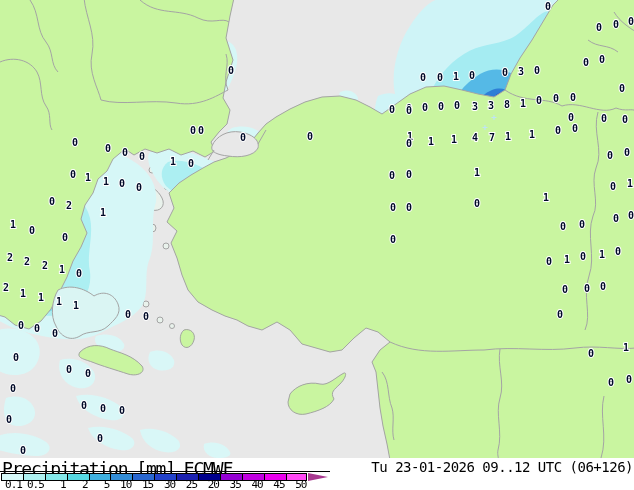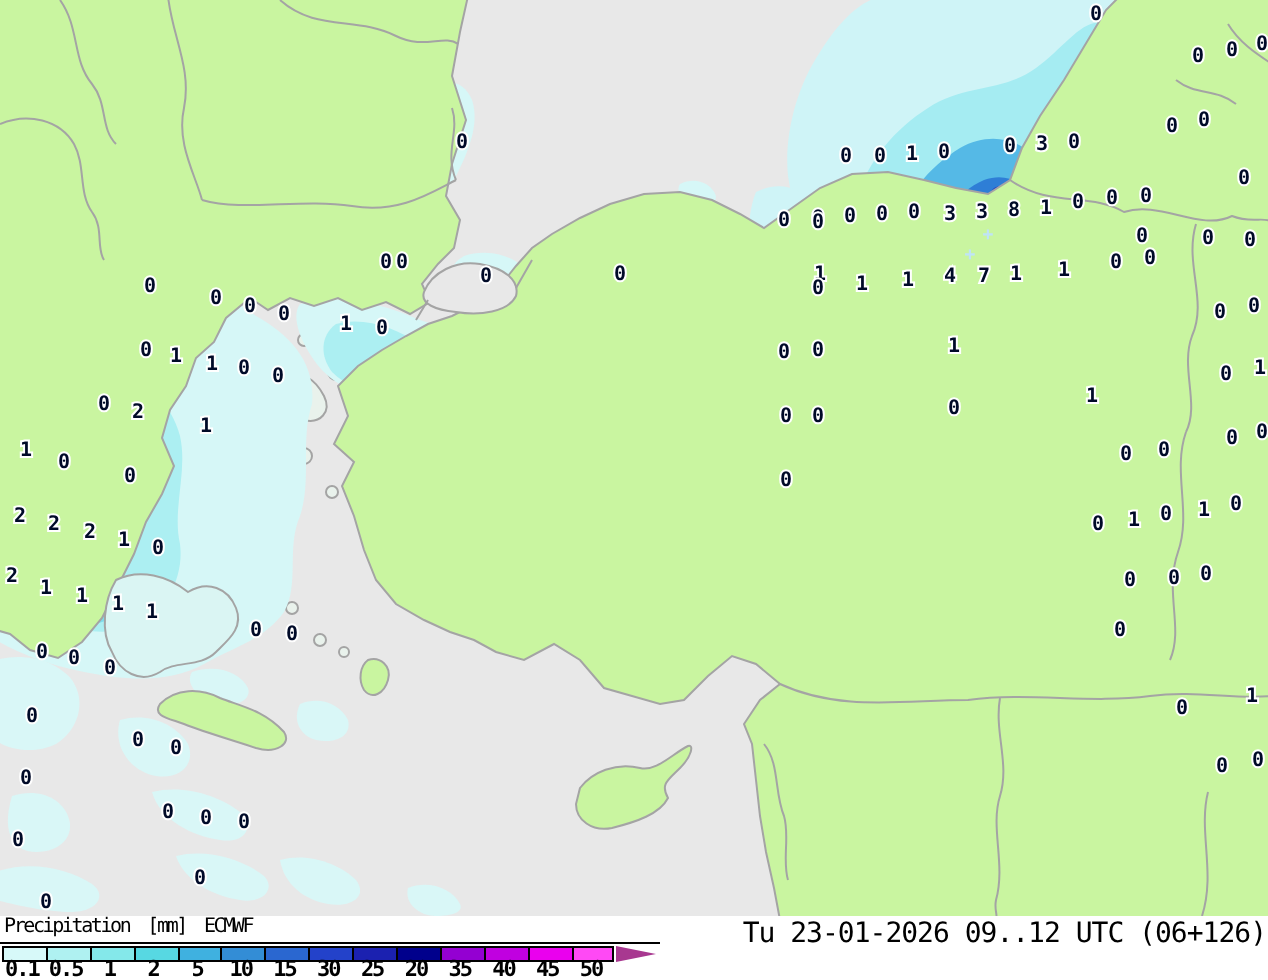--- a/index.html
+++ b/index.html
@@ -16,34 +16,34 @@
     fill:#000a28;stroke:#ffffff;stroke-width:2px;paint-order:stroke;text-anchor:middle;
   }
   #plus-layer text{
     font-family:"DejaVu Sans Mono",monospace;font-size:9px;font-weight:bold;
     fill:#bfe4f6;text-anchor:middle;
   }
   
   .legend{position:absolute;left:0;top:458px;width:634px;height:32px;background:#ffffff;}
   .legend-title-row{
     position:absolute;left:2px;top:0;height:13px;display:flex;gap:9px;
-    font-size:10px;letter-spacing:-1.2px;color:#000;white-space:nowrap;
+    font-size:18px;letter-spacing:-1.2px;color:#000;white-space:nowrap;
   }
   .legend-rule{position:absolute;left:0;top:13px;width:330px;height:0;border-top:1px solid #000;}
   .colorbar{position:absolute;left:1px;top:15px;height:8px;display:flex;}
   .colorbar .seg{width:21.9px;height:8px;border:1px solid #000;border-right:none;box-sizing:border-box;}
   .colorbar .seg:last-child{border-right:1px solid #000;}
   .arrow{
     position:absolute;left:308px;top:15px;width:0;height:0;
     border-top:4px solid transparent;border-bottom:4px solid transparent;
     border-left:20px solid #a83890;
   }
   .ticks{position:absolute;left:0;top:22px;display:flex;}
   .ticks .tick{
-    width:21.9px;text-align:center;font-size:11px;font-weight:bold;
+    width:21.9px;text-align:right;font-size:11px;font-weight:normal;
     letter-spacing:-1px;color:#000;line-height:10px;
   }
   .footer-datetime{
     position:absolute;right:1px;top:1px;font-size:14px;letter-spacing:-0.5px;
     color:#000;white-space:nowrap;
   }
   .copyright{
     position:absolute;right:9px;top:16px;font-size:13px;letter-spacing:-0.5px;
     color:#0000cc;white-space:nowrap;text-decoration:none;
   }

